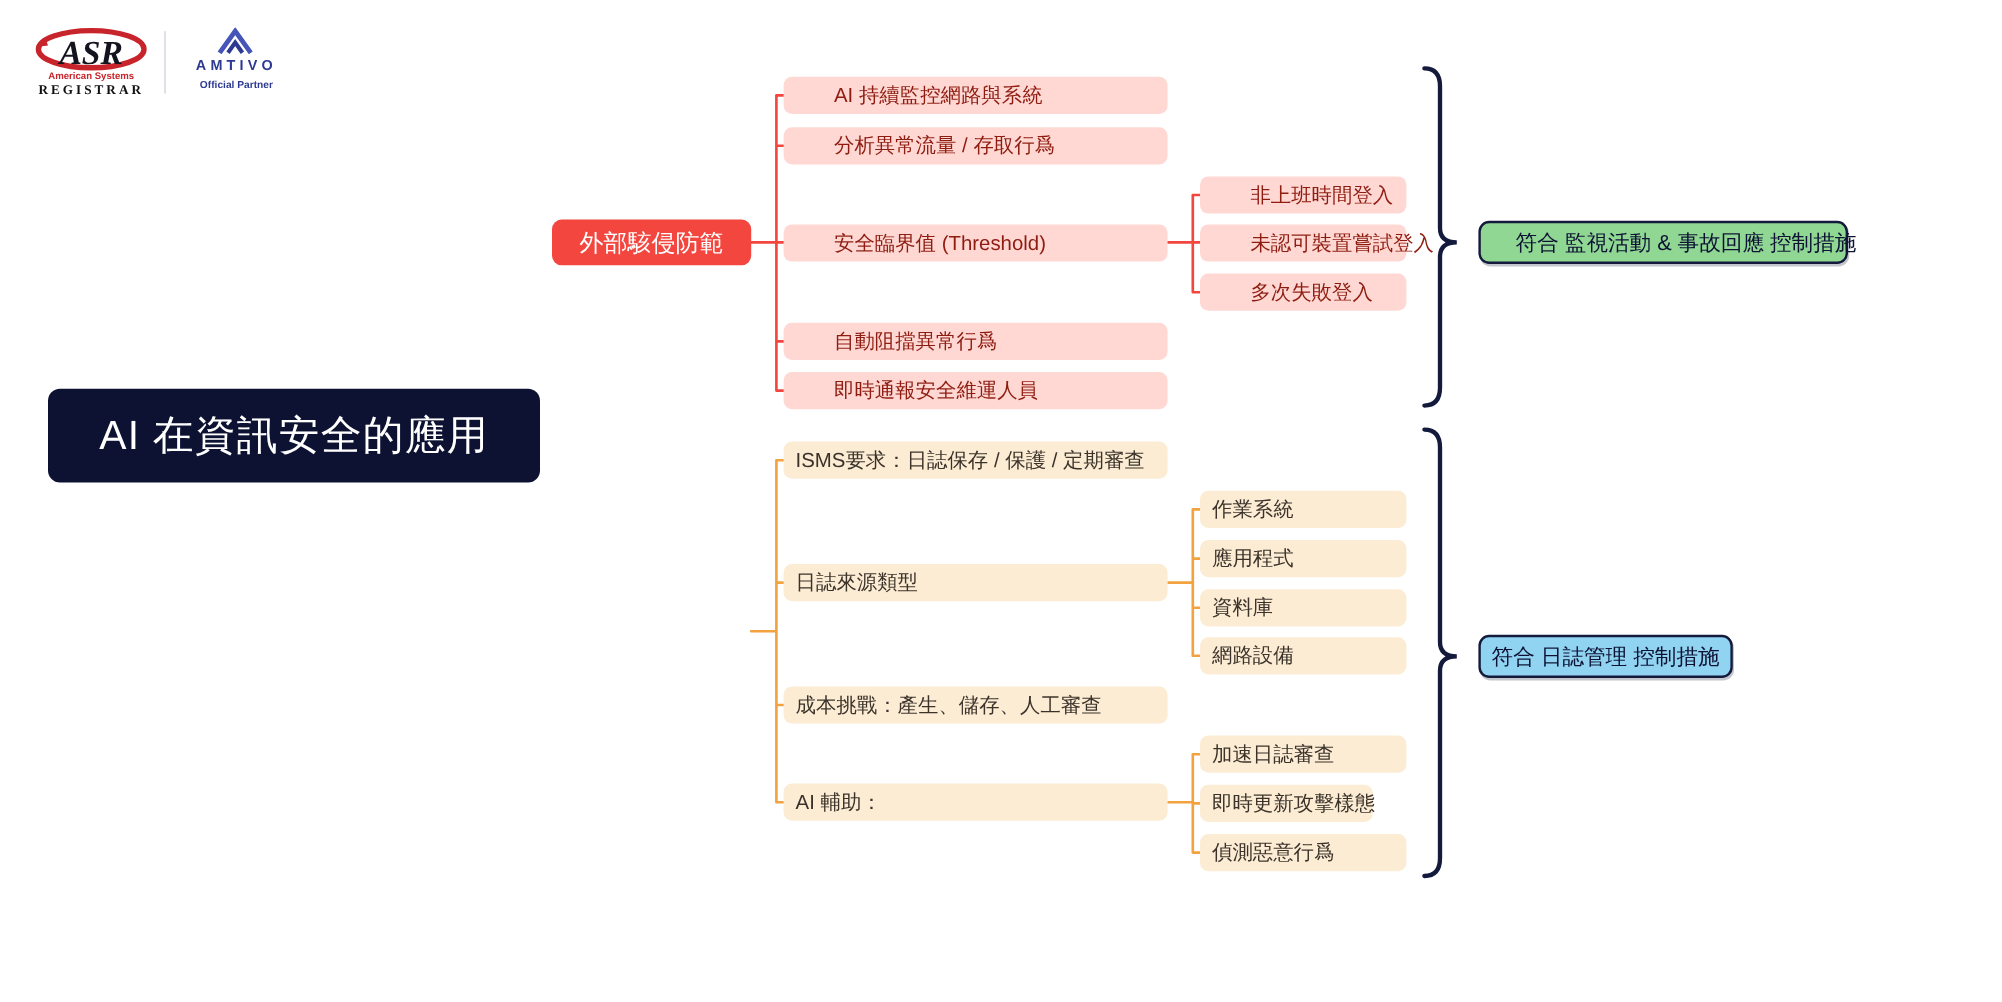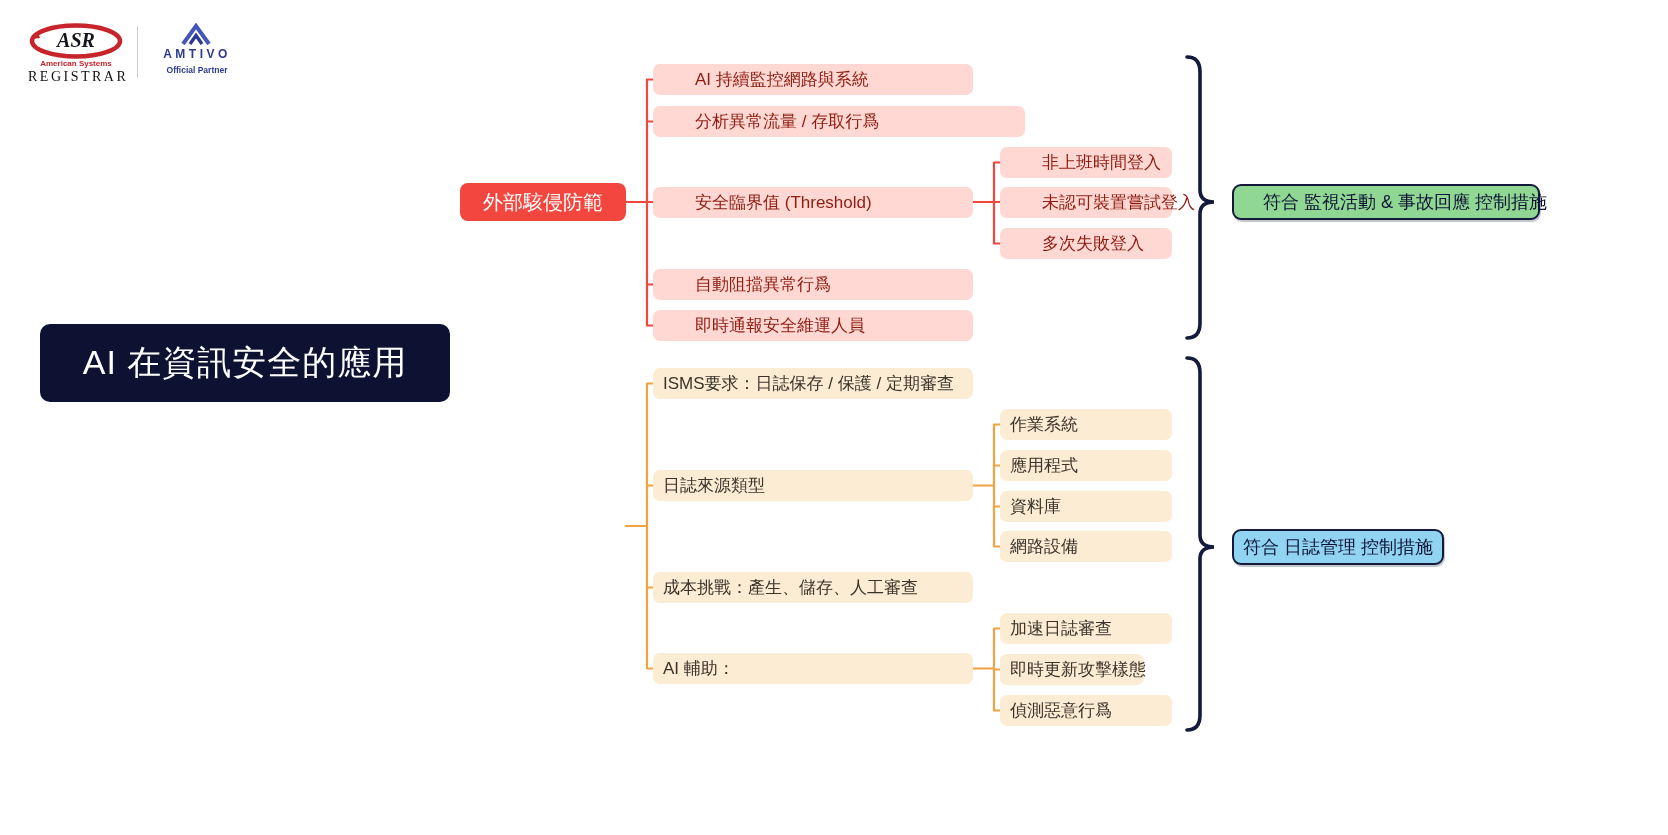--- a/index.html
+++ b/index.html
@@ -27,26 +27,26 @@
   .green{background:#8fd793;padding-left:38px;}
   .blue{background:#90d4f2;}
 
   
   .logos{position:absolute;left:28px;top:22px;display:flex;gap:13px;align-items:flex-start;}
   .asr{width:96px;text-align:center;}
   .asr-mark{position:relative;width:96px;height:38px;}
   .asr-text{
     position:absolute;left:0;top:7px;width:96px;text-align:center;
     font-family:"Liberation Serif","DejaVu Serif",serif;font-weight:bold;font-style:italic;
-    font-size:20px;color:#14141f;
+    font-size:28px;color:#14141f;
   }
   .asr-line1{color:#c8242b;font-size:8px;font-weight:bold;margin-top:-1px;}
   .asr-line2{
-    font-family:"Liberation Serif","DejaVu Serif",serif;color:#111;font-size:14px;
-    text-transform:uppercase;letter-spacing:2.5px;margin-top:1px;
+    font-family:"Liberation Serif","DejaVu Serif",serif;color:#111;font-size:11px;
+    text-transform:uppercase;letter-spacing:2.5px;margin-top:1px;font-weight:bold;
   }
   .logo-divider{width:1px;height:52px;background:#c9ccd8;margin-top:4px;}
   .amtivo{display:flex;flex-direction:column;align-items:center;width:92px;padding-top:1px;}
   .amtivo-name{font-size:12px;letter-spacing:3.5px;color:#2d3a93;font-weight:600;margin-top:2px;}
   .amtivo-sub{font-size:8.5px;font-weight:bold;color:#2d3a93;margin-top:4px;}
 </style>
 </head>
 <body>
 
 <div class="canvas">
@@ -84,21 +84,21 @@
       <div class="amtivo-name">AMTIVO</div>
       <div class="amtivo-sub">Official Partner</div>
     </div>
   </div>
 
   <div class="node root-node" style="left:40px;top:324px;width:410px;height:78px">AI 在資訊安全的應用</div>
 
   <div class="node parent red" style="left:460px;top:183px;width:166px;height:38px">外部駭侵防範</div>
 
   <div class="node leaf pink" style="left:653px;top:64px;width:320px">AI 持續監控網路與系統</div>
-  <div class="node leaf pink" style="left:653px;top:106px;width:372px">分析異常流量 / 存取行爲</div>
+  <div class="node leaf pink" style="left:653px;top:106px;width:320px">分析異常流量 / 存取行爲</div>
   <div class="node leaf pink" style="left:653px;top:187px;width:320px">安全臨界值 (Threshold)</div>
   <div class="node leaf pink" style="left:653px;top:269px;width:320px">自動阻擋異常行爲</div>
   <div class="node leaf pink" style="left:653px;top:310px;width:320px">即時通報安全維運人員</div>
 
   <div class="node leaf pink" style="left:1000px;top:147px;width:172px">非上班時間登入</div>
   <div class="node leaf pink" style="left:1000px;top:187px;width:172px">未認可裝置嘗試登入</div>
   <div class="node leaf pink" style="left:1000px;top:228px;width:172px">多次失敗登入</div>
 
   <div class="node outcome green" style="left:1232px;top:184px;width:308px">符合 監視活動 &amp; 事故回應 控制措施</div>
 

